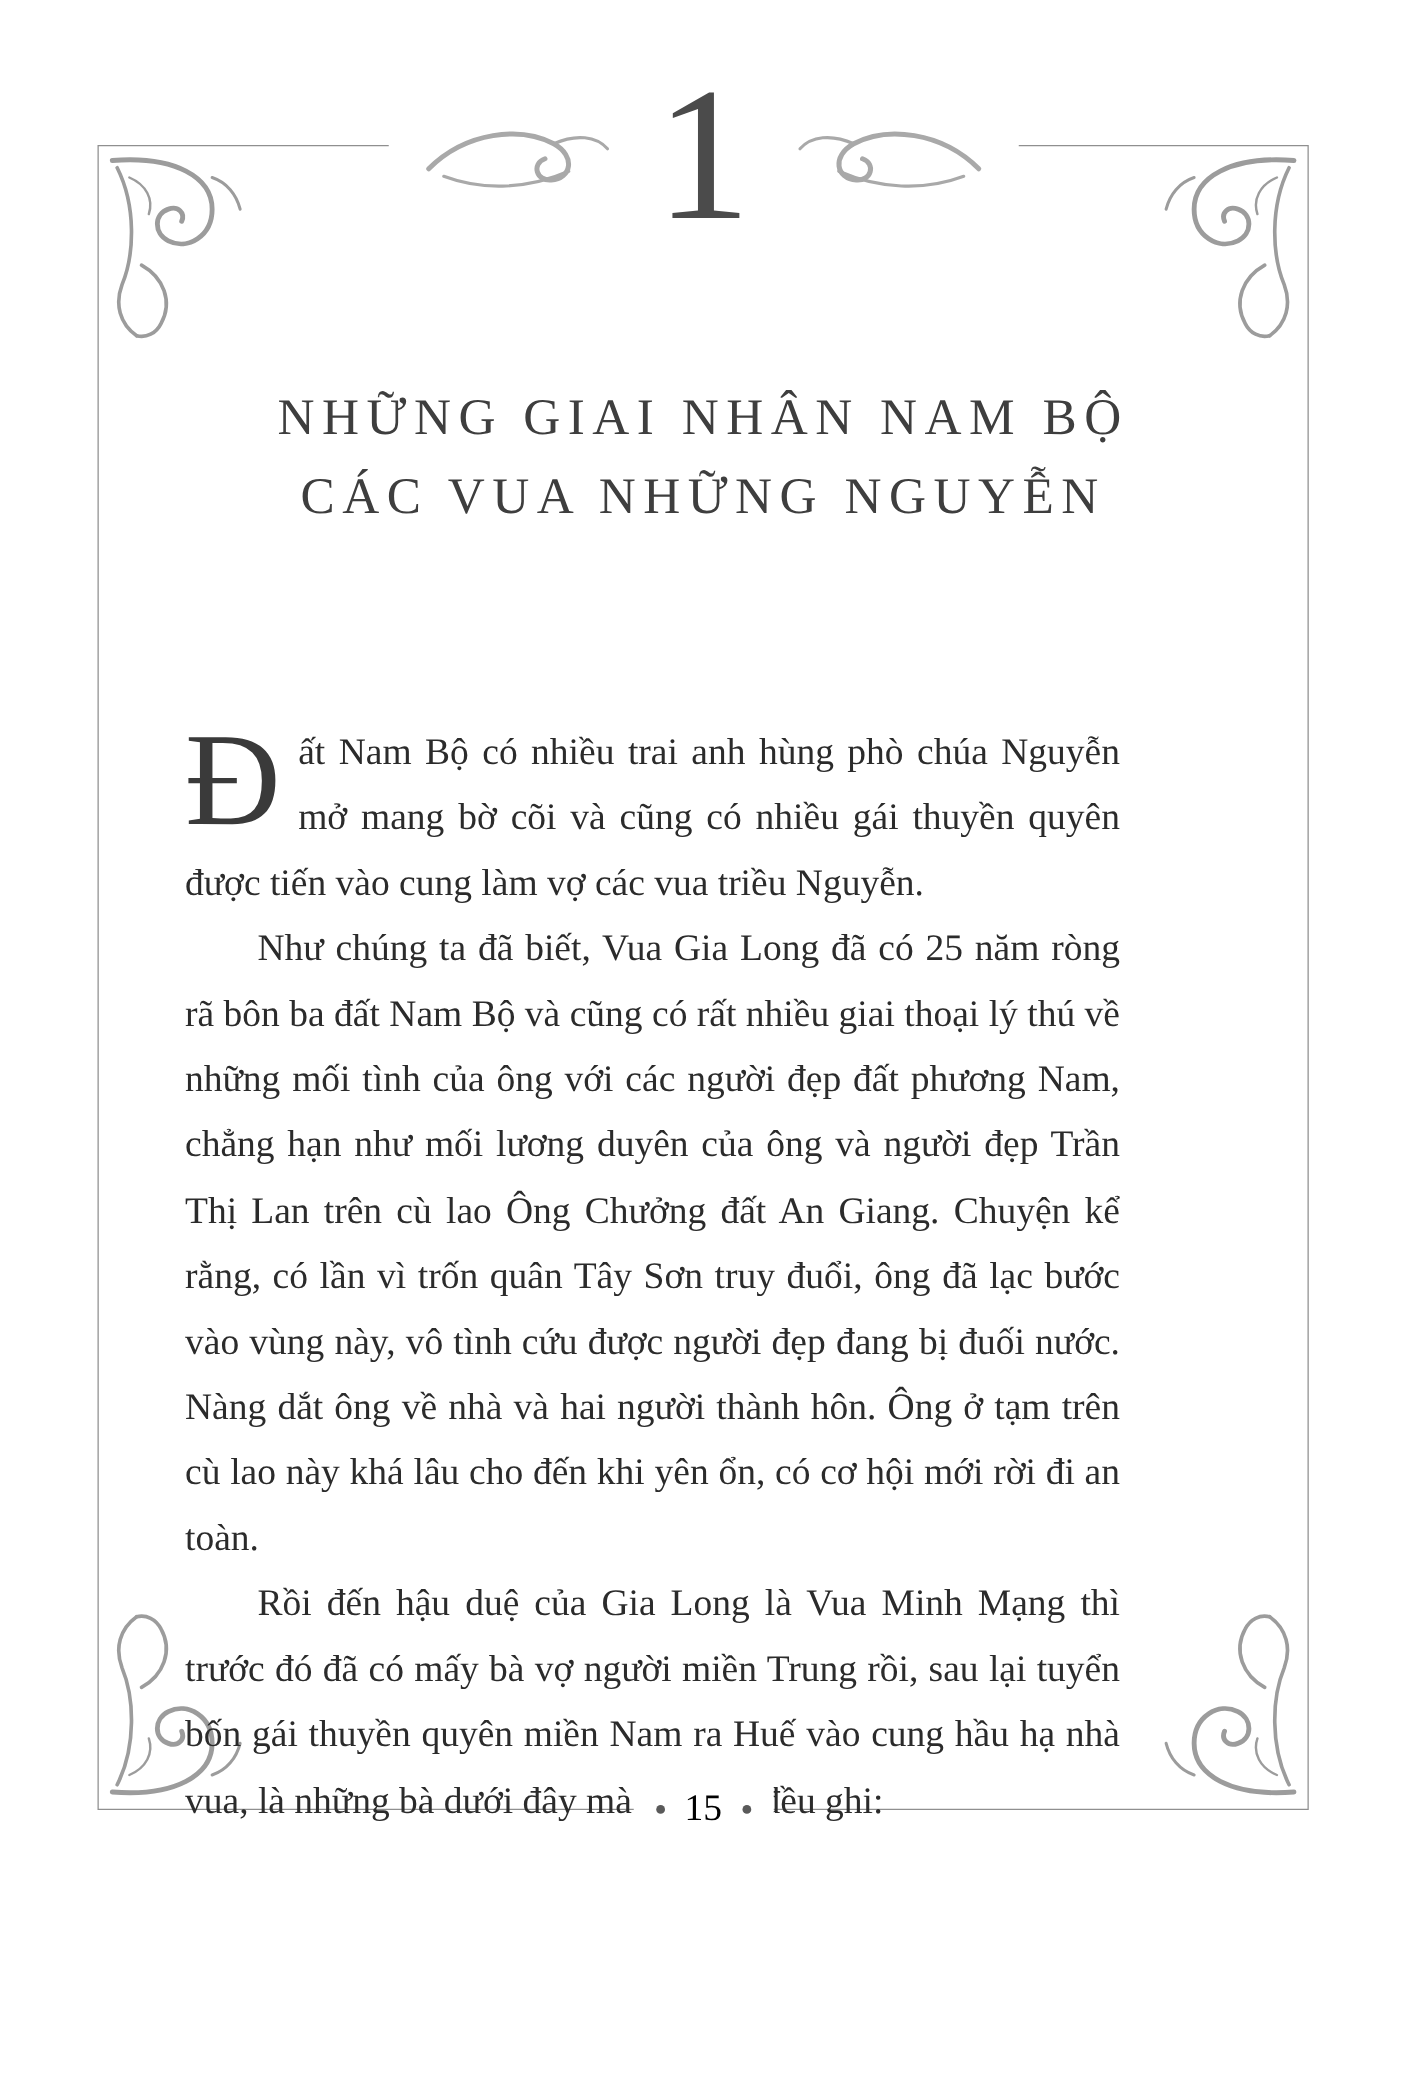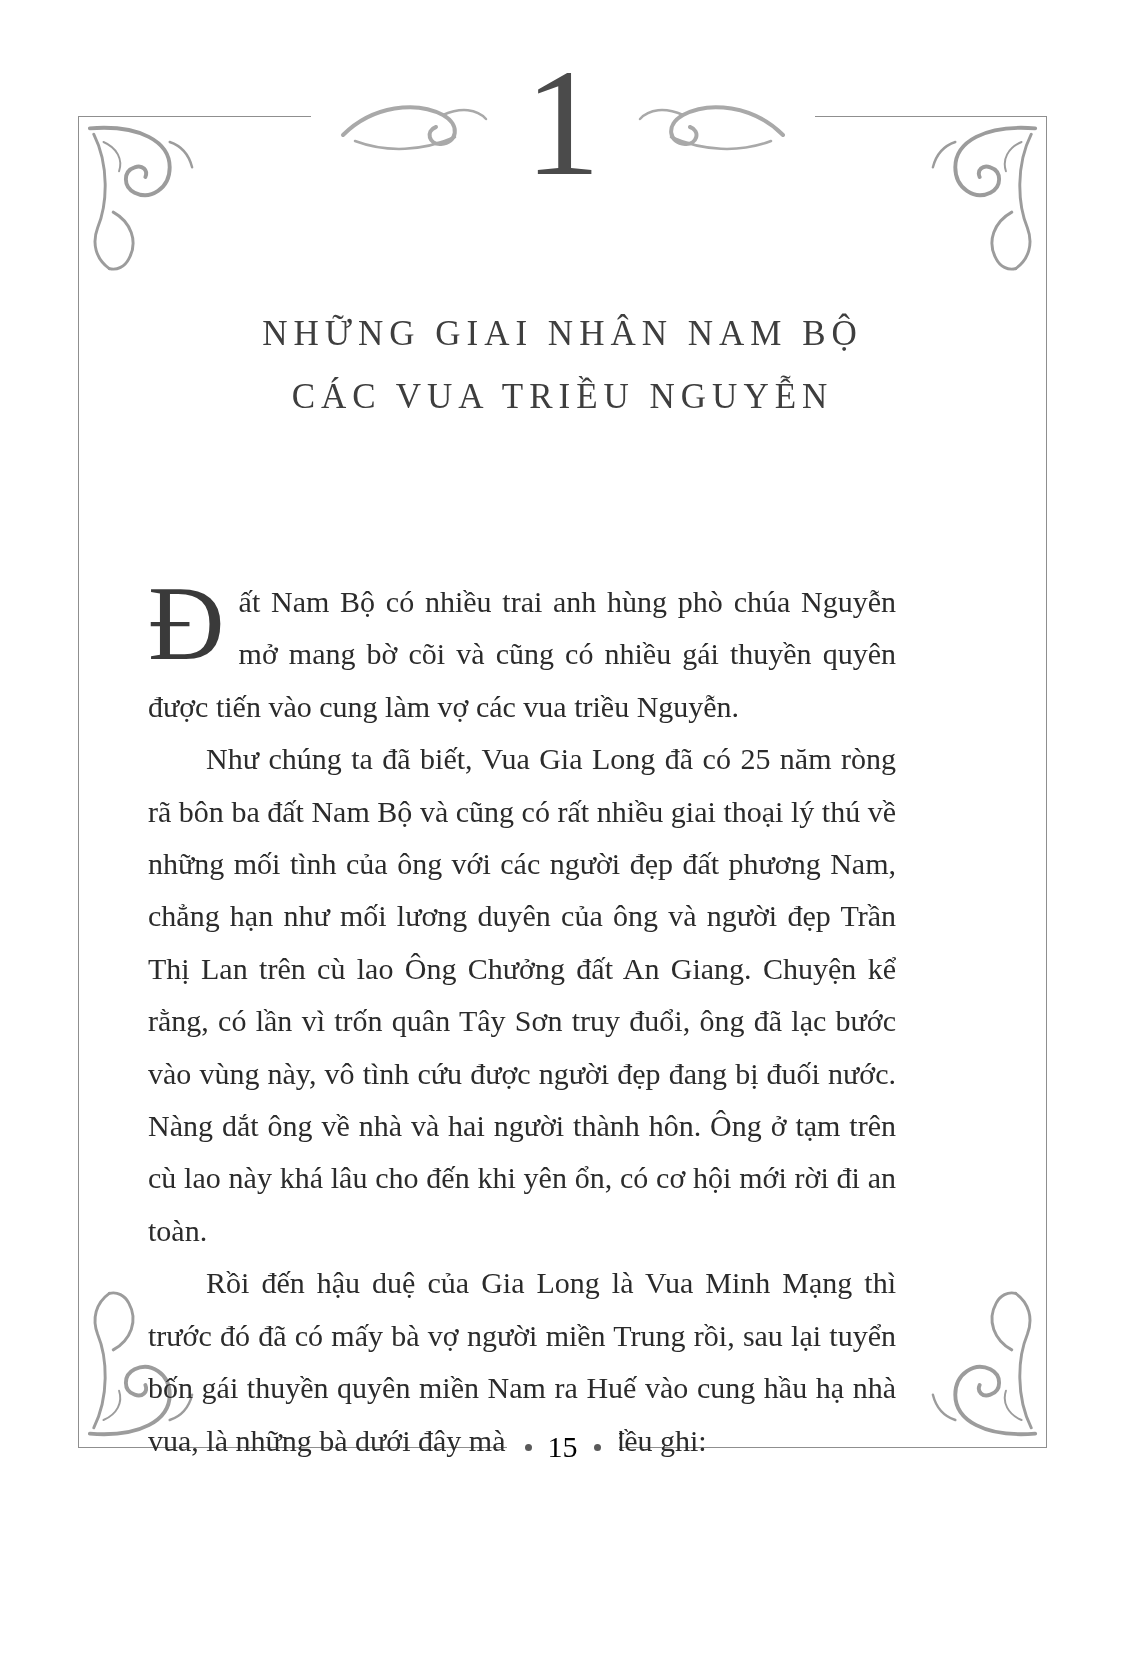--- a/index.html
+++ b/index.html
@@ -54,21 +54,21 @@
   
   .title{
     position:absolute;
     top:302px; left:0;
     width:100%;
     text-align:center;
     font-weight:400;
   }
   .title-line{
     display:block;
-    font-size:35px;
+    font-size:41px;
     line-height:63px;
     letter-spacing:6px;
     color:#3e3e3e;
     font-weight:400;
   }
 
   
   .body-text{
     position:absolute;
     top:576px; left:148px;
@@ -166,21 +166,21 @@
       <svg viewBox="0 0 150 64" fill="none" stroke="currentColor" stroke-linecap="round">
         <path stroke-width="4" d="M4,44 C34,14 78,10 104,24 C122,34 118,52 102,53 C90,54 86,40 97,36"></path>
         <path stroke-width="2.5" d="M104,24 C122,16 138,18 147,28"></path>
         <path stroke-width="2.5" d="M16,50 C48,62 84,60 116,46"></path>
       </svg>
     </span>
   </header>
 
   <h1 class="title">
     <span class="title-line">NHỮNG GIAI NHÂN NAM BỘ</span>
-    <span class="title-line">CÁC VUA TRIỀU NGUYỄN</span>
+    <span class="title-line">CÁC VUA NHỮNG NGUYỄN</span>
   </h1>
 
   <section class="body-text">
     <p class="para">
       <span class="dropcap">Đ</span>
       <span>ất Nam Bộ có nhiều trai anh hùng phò chúa Nguyễn mở mang bờ cõi và cũng có nhiều gái thuyền quyên được tiến vào cung làm vợ các vua triều Nguyễn.</span>
     </p>
     <p class="para indented">Như chúng ta đã biết, Vua Gia Long đã có 25 năm ròng rã bôn ba đất Nam Bộ và cũng có rất nhiều giai thoại lý thú về những mối tình của ông với các người đẹp đất phương Nam, chẳng hạn như mối lương duyên của ông và người đẹp Trần Thị Lan trên cù lao Ông Chưởng đất An Giang. Chuyện kể rằng, có lần vì trốn quân Tây Sơn truy đuổi, ông đã lạc bước vào vùng này, vô tình cứu được người đẹp đang bị đuối nước. Nàng dắt ông về nhà và hai người thành hôn. Ông ở tạm trên cù lao này khá lâu cho đến khi yên ổn, có cơ hội mới rời đi an toàn.</p>
     <p class="para indented">Rồi đến hậu duệ của Gia Long là Vua Minh Mạng thì trước đó đã có mấy bà vợ người miền Trung rồi, sau lại tuyển bốn gái thuyền quyên miền Nam ra Huế vào cung hầu hạ nhà vua, là những bà dưới đây mà sử sách đều ghi:</p>
   </section>

